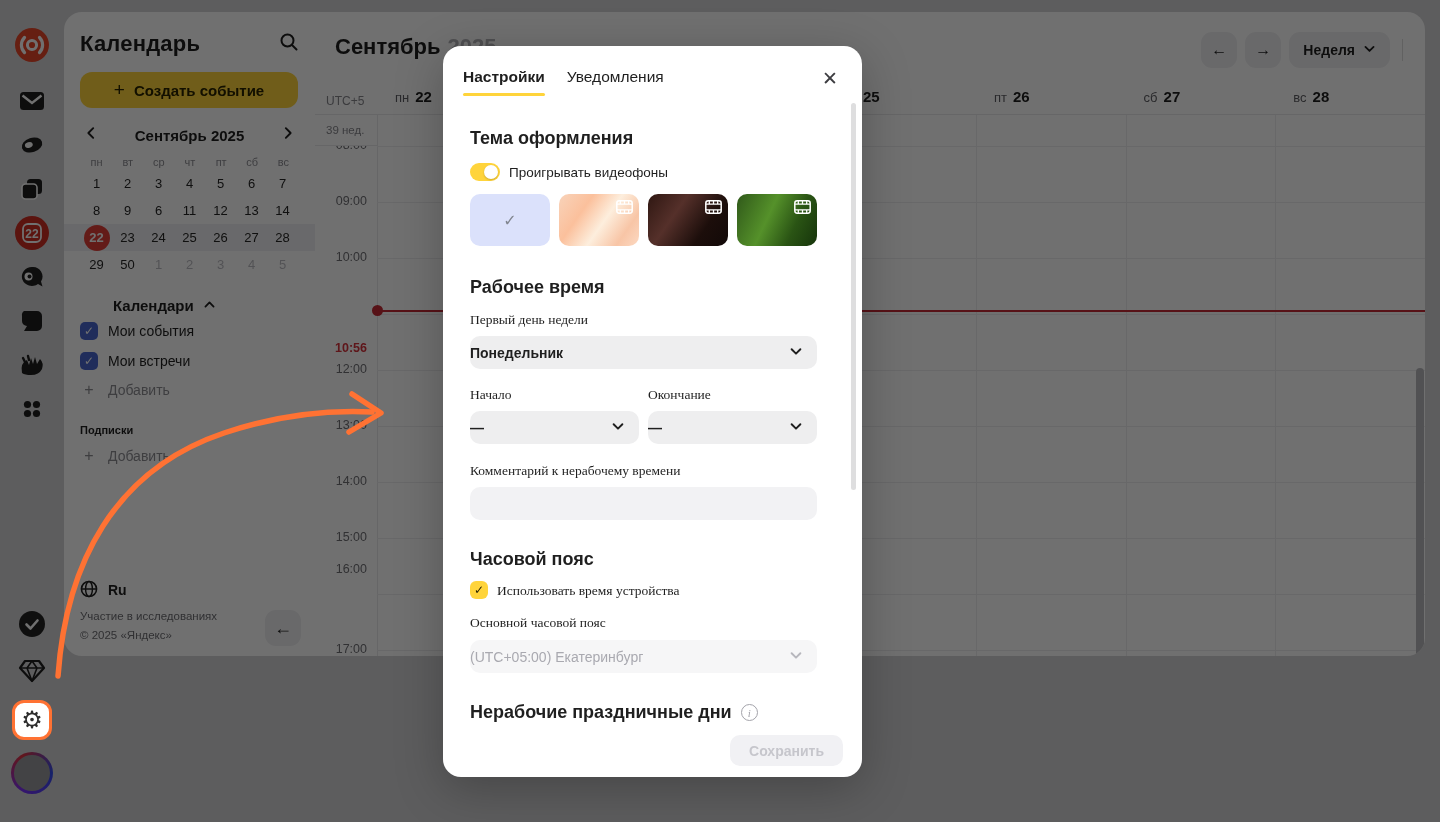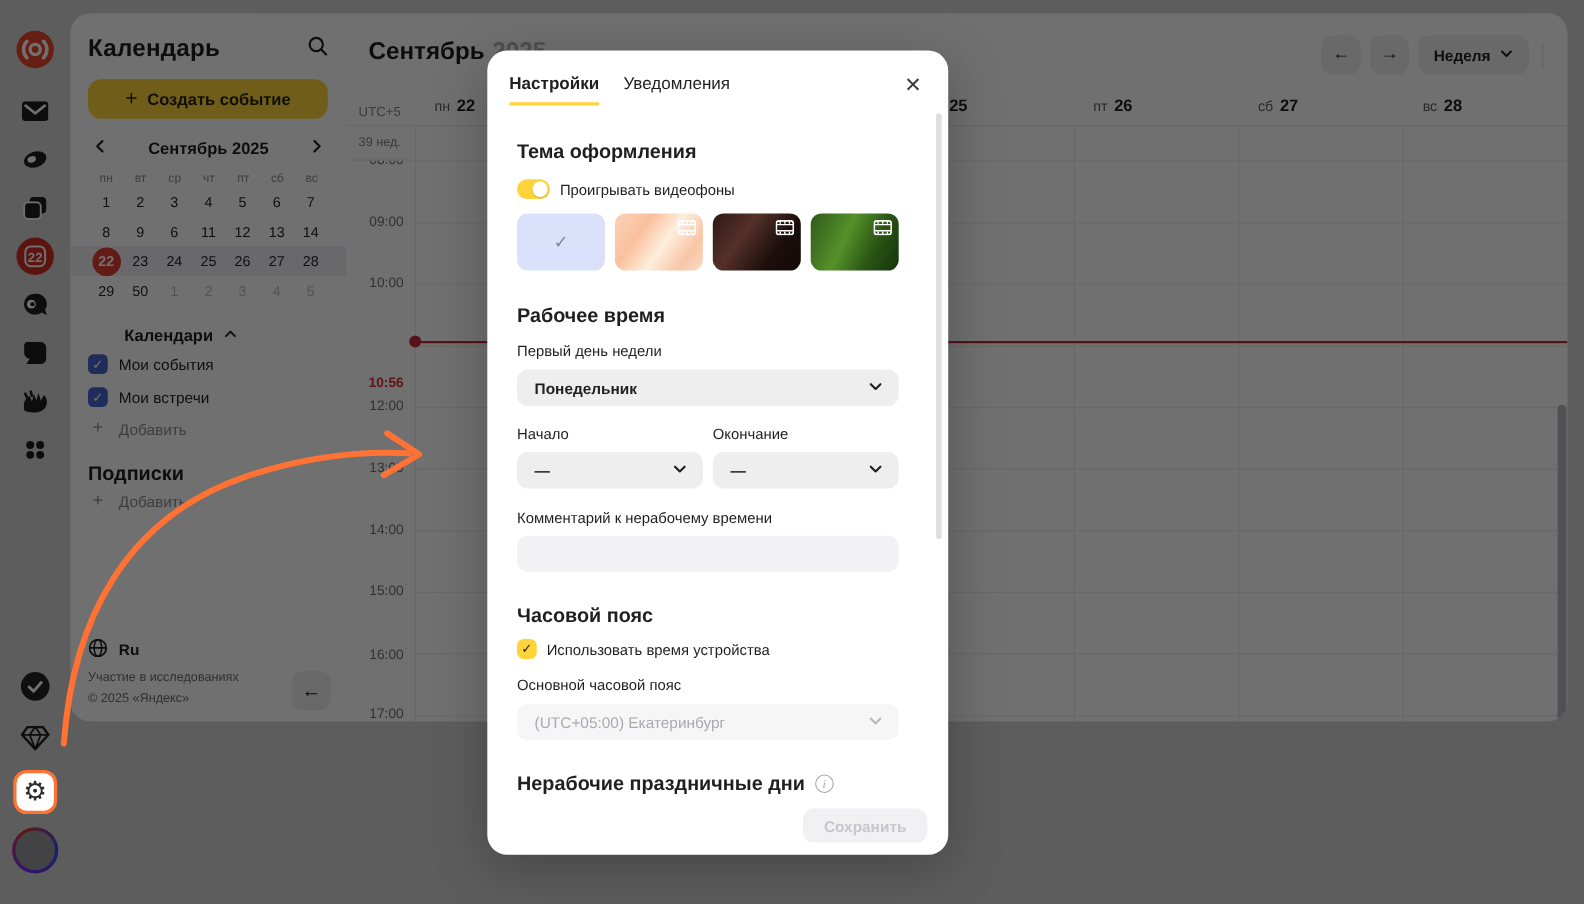--- a/index.html
+++ b/index.html
@@ -35,21 +35,21 @@
   .mc-d.sel { color:#fff; font-weight:700; }
   .mc-d.sel::before { content:""; position:absolute; left:50%; top:50%; transform:translate(-50%,-50%);
                       width:26px; height:26px; border-radius:50%; background:#e23f38; z-index:-1; }
   .mc-d.sel { z-index:1; }
 
   .cal-sec-title { display:flex; align-items:center; gap:9px; font-size:15px; font-weight:700; margin-top:16px; height:22px;margin-left:33px; }
   .cal-item { display:flex; align-items:center; gap:10px; height:30px; font-size:14px; }
   .chk { width:18px; height:18px; border-radius:5px; background:#4a67cf; color:#fff; font-size:12px; line-height:18px; text-align:center; }
   .add-row { display:flex; align-items:center; gap:10px; height:28px; font-size:14px; color:#8d8d93; }
   .add-row .plus { font-size:16px; width:18px; text-align:center; }
-  .subs-title { font-size:18px; font-weight:700; margin-top:14px; height:24px; line-height:24px; }
+  .subs-title { font-size:11px; font-weight:700; margin-top:14px; height:24px; line-height:24px; }
 
   .side-bottom { position:absolute; left:16px; bottom:8px; width:219px; }
   .lang-row { display:flex; align-items:center; gap:10px; height:24px; font-size:14px; font-weight:600; margin-bottom:8px; }
   .side-link { font-size:11.5px; color:#6e6e73; margin-bottom:7px; }
   .back-btn { position:absolute; right:-2px; bottom:2px; width:36px; height:36px; border-radius:11px; background:#efeff1;
               border:none; font-size:18px; color:#1f1f1f; display:flex; align-items:center; justify-content:center; }
 
   
   .main { position:absolute; left:251px; top:0; right:0; bottom:0; }
   .main-title { position:absolute; left:20px; top:22px; font-size:22px; font-weight:700; }
@@ -95,34 +95,34 @@
   .modal { position:absolute; left:443px; top:46px; width:419px; height:731px; background:#fff; border-radius:18px;
            z-index:40; box-shadow:0 12px 48px rgba(0,0,0,.25); overflow:hidden; }
   .m-tabs { position:absolute; left:20px; top:22px; display:flex; gap:22px; }
   .m-tab { font-size:15.5px; padding-bottom:10px; position:relative; }
   .m-tab.active { font-weight:700; }
   .m-tab.active::after { content:""; position:absolute; left:0; right:0; bottom:0; height:3px; border-radius:2px; background:#ffd43b; }
   .m-close { position:absolute; right:20px; top:20px; width:24px; height:24px; border:none; background:none;
              font-size:19px; color:#3c3c40; display:flex; align-items:center; justify-content:center; }
   .m-scroll { position:absolute; right:6px; top:57px; width:5px; height:387px; border-radius:3px; background:#dededf; }
   .m-sec-title { position:absolute; left:27px; font-size:18px; font-weight:700; }
-  .m-label { position:absolute; left:27px; font-size:13.5px; color:#1f1f1f; }
+  .m-label { position:absolute; left:27px; font-size:13.5px; color:#1f1f1f;font-family:Liberation Serif, serif; }
   .toggle { position:absolute; left:27px; top:117px; width:30px; height:18px; border-radius:9px; background:#ffd43b; }
   .toggle .knob { position:absolute; right:2px; top:2px; width:14px; height:14px; border-radius:50%; background:#fff;
                   box-shadow:0 1px 2px rgba(0,0,0,.2); }
   .tg-label { position:absolute; left:66px; top:119px; font-size:13.5px; }
   .tcards { position:absolute; left:27px; top:148px; display:flex; gap:9px; }
   .tcard { width:80px; height:52px; border-radius:10px; position:relative; }
   .tcard.c1 { background:#dbe1fb; display:flex; align-items:center; justify-content:center; color:#80858f; font-size:16px; }
   .tcard.c2 { background:linear-gradient(125deg,#f8d3ba 0%,#fbc09c 30%,#fdeedd 55%,#f8c5a6 80%,#fcd9c2 100%); }
   .tcard.c3 { background:linear-gradient(125deg,#2f1712 0%,#55302a 35%,#1c0e0b 70%,#120908 100%); }
   .tcard.c4 { background:linear-gradient(115deg,#30591a 0%,#55912a 40%,#2a5414 70%,#16340b 100%); }
   .film { position:absolute; right:6px; top:6px; }
   .m-select { position:absolute; height:33px; border-radius:10px; background:#eeeeef; display:flex; align-items:center;
-              padding:0 14px 0 16px; font-size:14px; font-weight:600; }
+              padding:0 14px 0 0; font-size:14px; font-weight:600; }
   .m-select .val { flex:1; }
   .m-select.disabled { background:#f6f6f7; }
   .m-select.disabled .val { color:#a9a9b0; font-weight:400; }
   .m-input { position:absolute; left:27px; top:441px; width:347px; height:33px; border-radius:10px; background:#f2f2f4; border:none; }
   .m-chk { position:absolute; left:27px; top:535px; width:18px; height:18px; border-radius:6px; background:#ffd43b;
            color:#2a2400; font-size:12px; font-weight:700; line-height:18px; text-align:center; }
   .holiday-row { position:absolute; left:27px; top:656px; display:flex; align-items:center; gap:9px; }
   .holiday-title { font-size:18px; font-weight:700; }
   .info-i { width:17px; height:17px; border-radius:50%; border:1.5px solid #a3a3aa; color:#a3a3aa; font-size:11px;
             font-style:italic; font-family:"Liberation Serif",serif; display:flex; align-items:center; justify-content:center; }
@@ -409,21 +409,21 @@
         <div class="hline" style="top: 560px;"></div>
         <div class="hline" style="top: 616px;"></div>
         <div class="tlab" style="top: -8px;">08:00</div>
         <div class="tlab" style="top: 48px;">09:00</div>
         <div class="tlab" style="top: 104px;">10:00</div>
         <div class="tlab now" style="top: 156px; margin-top: 39px;">10:56</div>
         <div class="tlab" style="top: 216px;">12:00</div>
         <div class="tlab" style="top: 272px;">13:00</div>
         <div class="tlab" style="top: 328px;">14:00</div>
         <div class="tlab" style="top: 384px;">15:00</div>
-        <div class="tlab" style="top: 442px;">16:00</div>
+        <div class="tlab" style="top: 416px;">16:00</div>
         <div class="tlab" style="top: 496px;">17:00</div>
         <div class="tlab" style="top: 552px;">18:00</div>
         <div class="tlab" style="top: 608px;">19:00</div>
         <div class="nowline" style="top: 164px;"></div>
         <div class="nowdot" style="top: 159px;"></div>
       </div>
     <div class="vscroll"></div>
   </div>
 </div>
 

